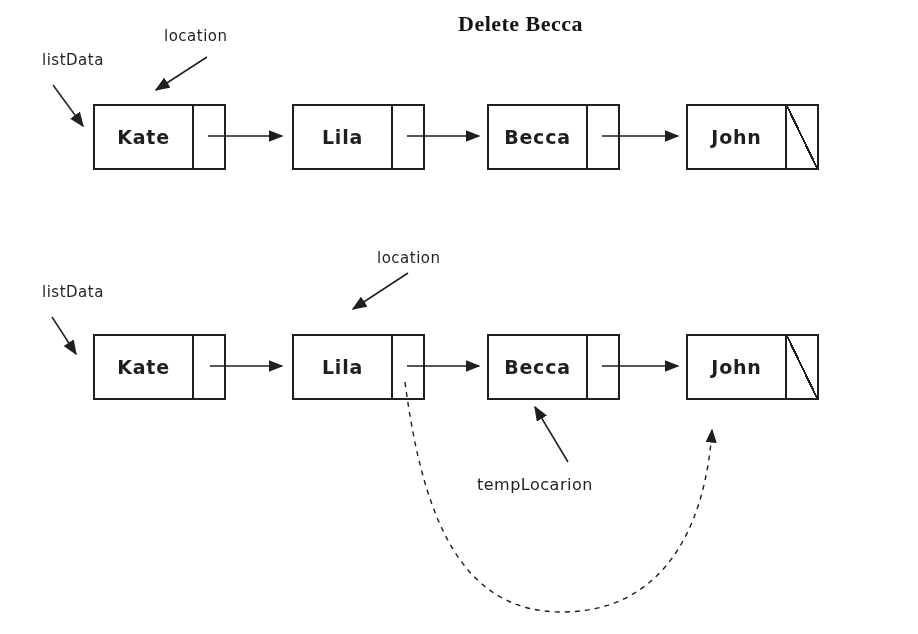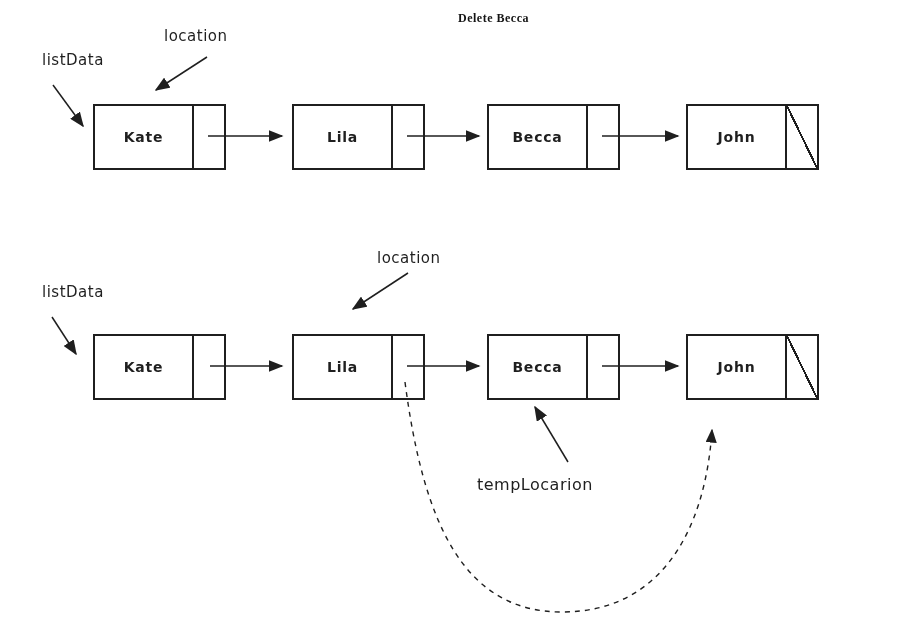--- a/index.html
+++ b/index.html
@@ -2,31 +2,31 @@
 <html><head>
 <meta charset="utf-8">
 <style>
   html,body{margin:0;padding:0;background:#ffffff;}
   .stage{
     position:relative;width:918px;height:634px;background:#ffffff;
     font-family:"DejaVu Sans",sans-serif;color:#1f1f1f;overflow:hidden;
   }
   .title{
     position:absolute;left:458px;top:11px;
-    font-family:"Liberation Serif",serif;font-weight:bold;font-size:12px;
+    font-family:"Liberation Serif",serif;font-weight:bold;font-size:22px;
     letter-spacing:.5px;color:#141414;
   }
   .node{
     position:absolute;width:133px;height:66px;box-sizing:border-box;
     border:2px solid #1f1f1f;display:flex;background:#ffffff;
   }
   .cell-data{
     flex:0 0 97px;border-right:2px solid #1f1f1f;
     display:flex;align-items:center;justify-content:center;
-    font-weight:bold;font-size:14px;letter-spacing:.8px;
+    font-weight:bold;font-size:19px;letter-spacing:.8px;
   }
   .cell-ptr{flex:1;position:relative;}
   .slash{
     position:absolute;inset:0;
     background:linear-gradient(to top right,
       transparent calc(50% - 1px),
       #1f1f1f calc(50% - 1px),
       #1f1f1f calc(50% + 1px),
       transparent calc(50% + 1px));
   }

